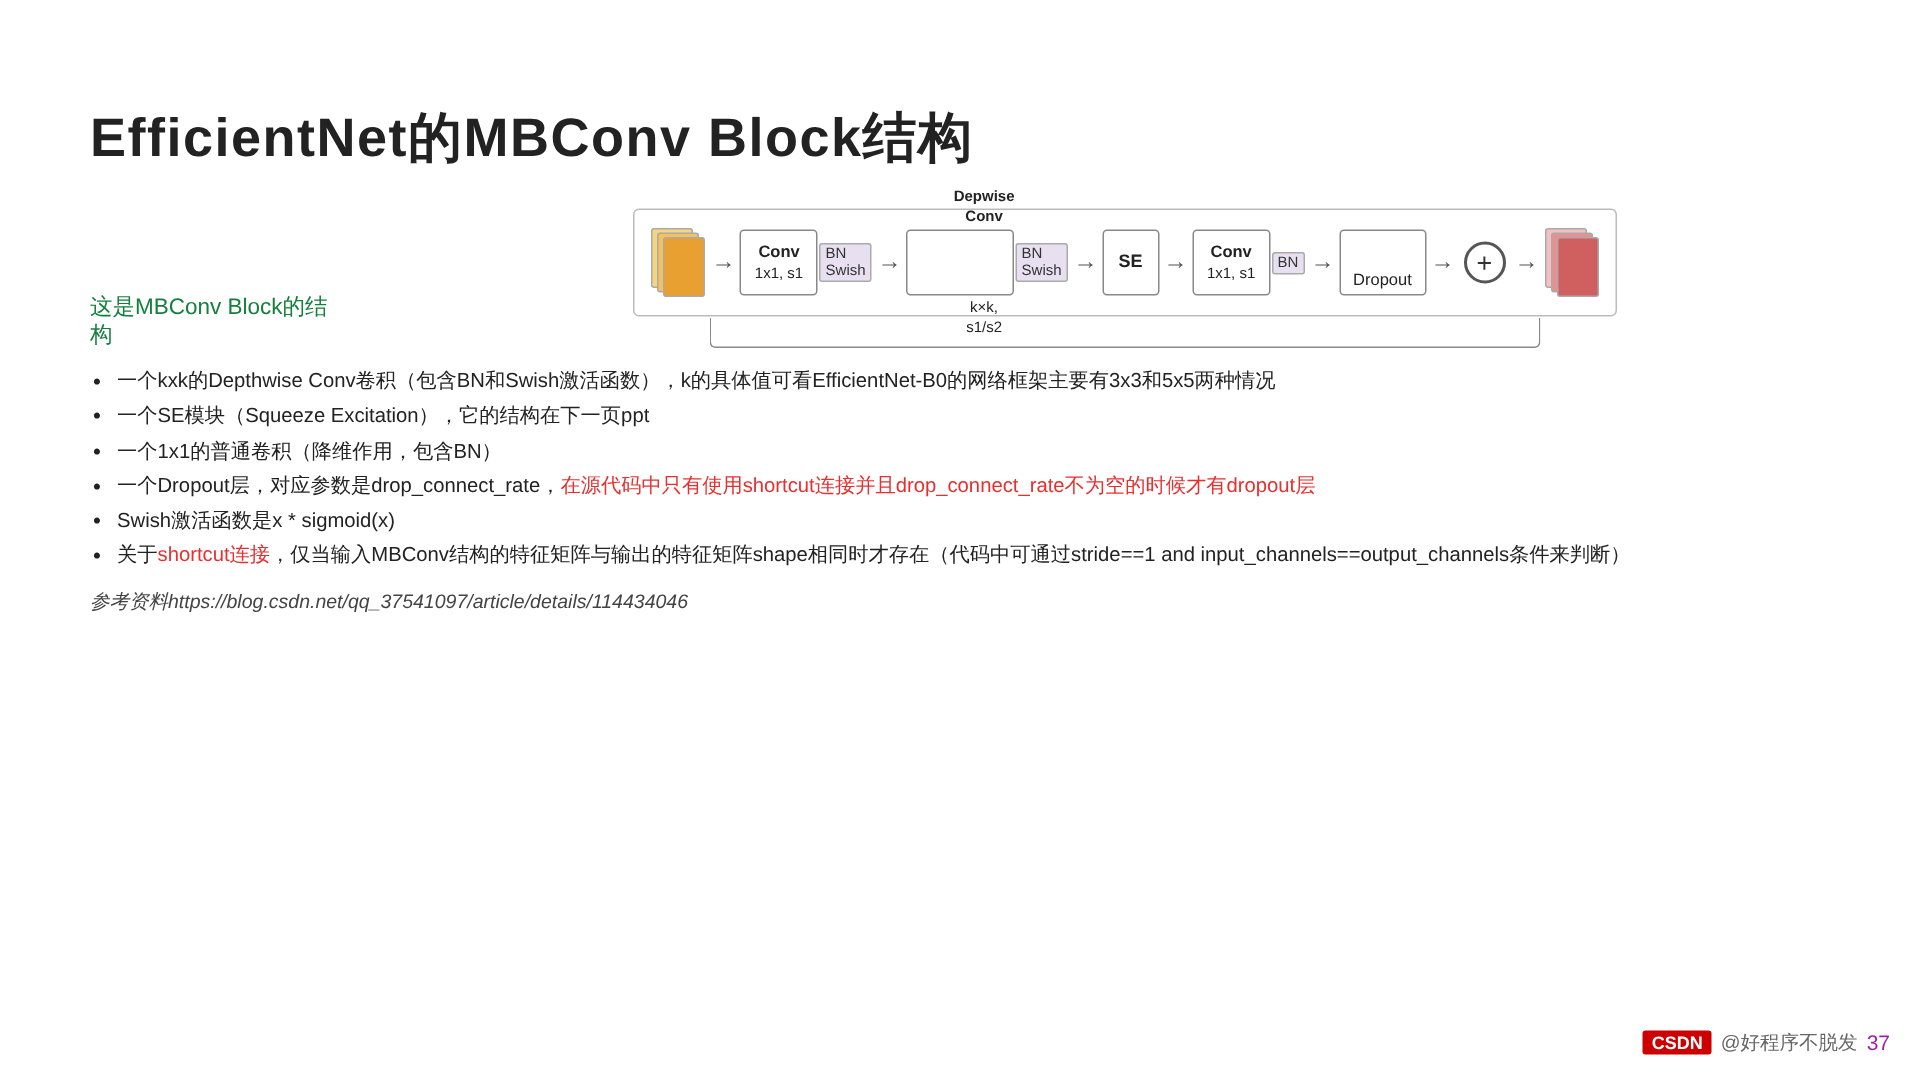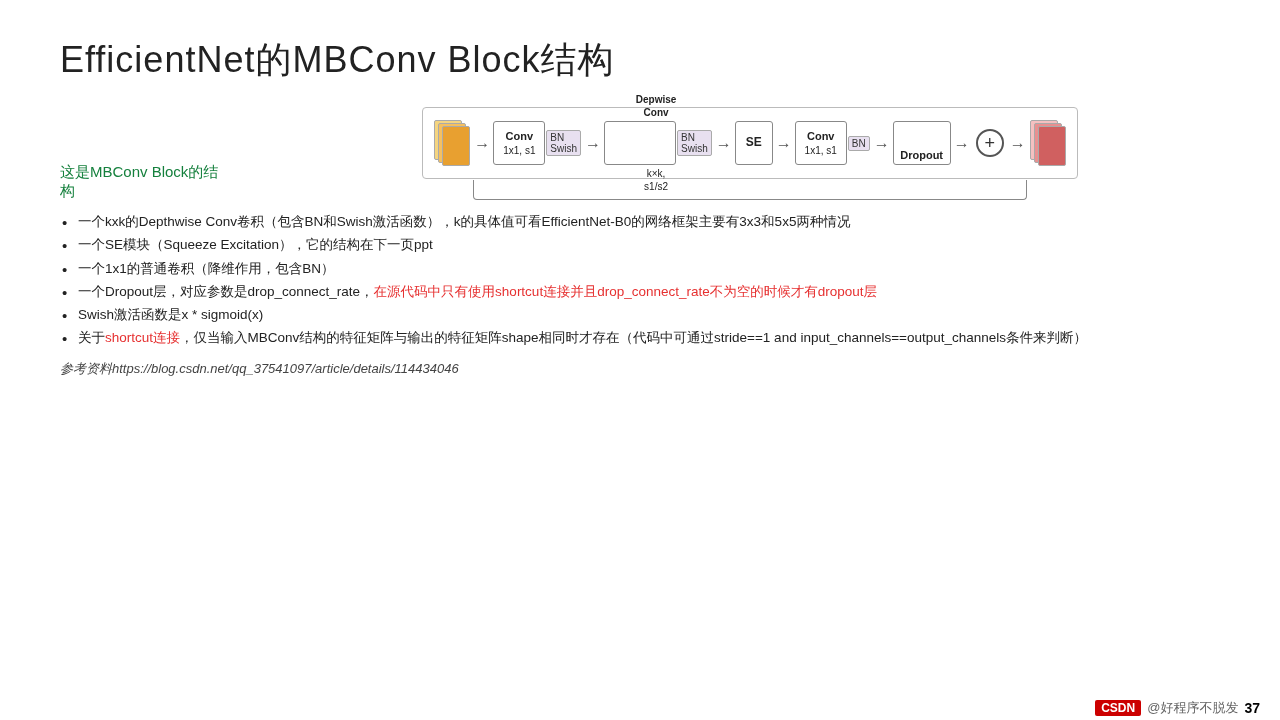--- a/index.html
+++ b/index.html
@@ -15,24 +15,25 @@
     .slide {
       width: 1280px;
       height: 720px;
       padding: 36px 60px 30px 60px;
       position: relative;
       background: #fff;
     }
 
     .title {
       font-size: 36px;
-      font-weight: normal;
+      font-weight: bold;
       color: #222;
       margin-bottom: 18px;
       letter-spacing: 1px;
+      margin-top: 32px;
     }
 
     .top-section {
       display: flex;
       gap: 30px;
       margin-bottom: 10px;
     }
 
     .left-label {
       font-size: 15px;
@@ -201,43 +202,43 @@
     .reference {
       font-size: 13px;
       color: #444;
       font-style: italic;
       margin-top: 10px;
     }
 
     
     .watermark {
       position: absolute;
-      bottom: 3px;
+      bottom: 16px;
       right: 20px;
       font-size: 13px;
       color: #666;
       display: flex;
       align-items: center;
       gap: 6px;
       text-align: right;
     }
 
     .csdn-badge {
       background: #c00;
       color: #fff;
       font-size: 12px;
       font-weight: bold;
       padding: 1px 6px;
       border-radius: 2px;
     }
 
     .page-num {
-      color: #000000;
+      color: #a21caf;
       font-size: 14px;
-      font-weight: bold;
+      font-weight: normal;
     }
 
     .shortcut-line {
       position: absolute;
       bottom: -22px;
       left: 50px;
       right: 50px;
       height: 20px;
       border-left: 1.5px solid #888;
       border-bottom: 1.5px solid #888;
@@ -304,21 +305,21 @@
               <div style="font-size:10px;">1x1, s1</div>
             </div>
 
             <div class="label-small">
               <div>BN</div>
             </div>
 
             <div class="arrow">→</div>
 
             <div class="block block-dropout">
-              <div style="font-size:11px; font-weight:bold;margin-top:24px;">Dropout</div>
+              <div style="font-size:11px; font-weight:normal;margin-top:24px;">Dropout</div>
             </div>
 
             <div class="arrow">→</div>
 
             <div class="plus-circle">+</div>
 
             <div class="arrow">→</div>
 
             <div class="feature-map fm-out">
               <div class="fm-layers">

